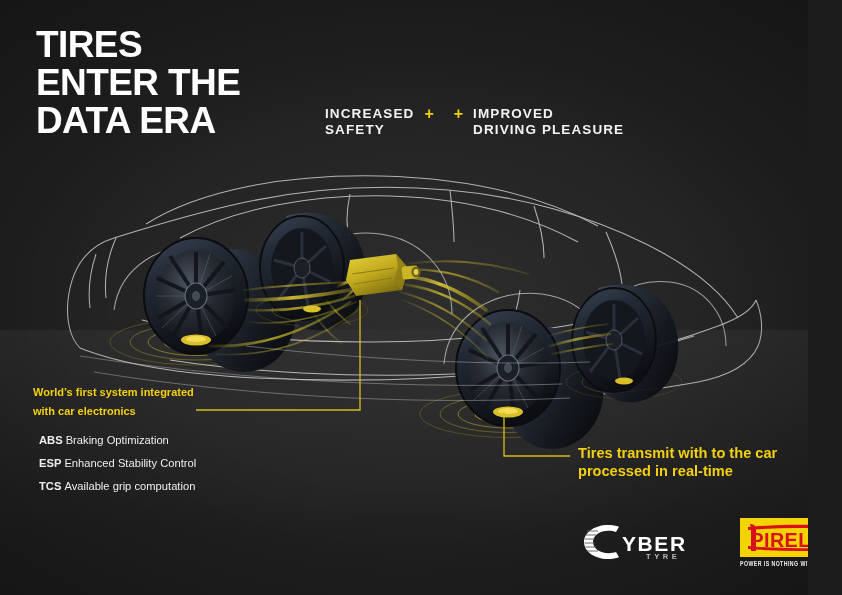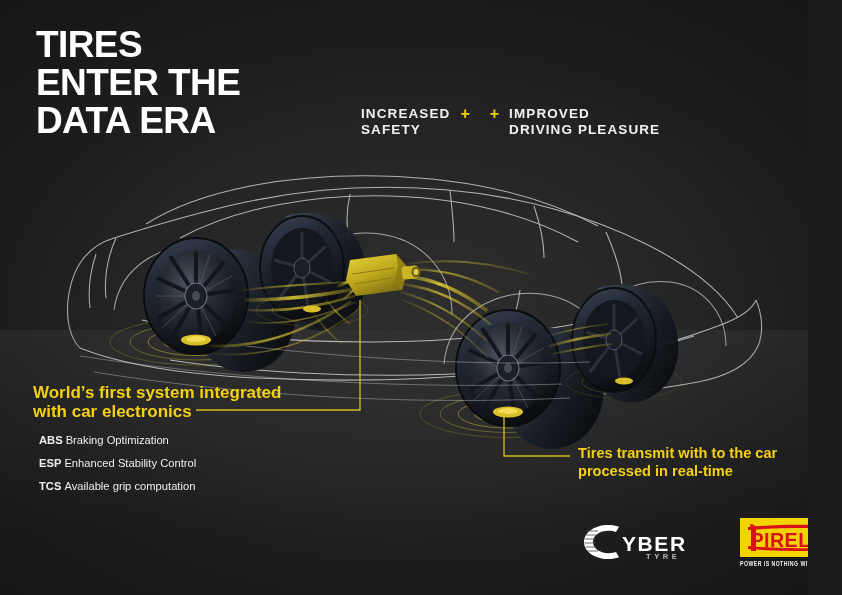--- a/index.html
+++ b/index.html
@@ -50,21 +50,20 @@
     white-space: pre-line;
     text-transform: uppercase;
   }
   
   .benefits {
     position: absolute;
     left: 325px;
     top: 106px;
     display: flex;
     align-items: flex-start;
-    margin-left: 36px;
   }
   .benefit {
     color: #f2f2f2;
     font-size: 13.5px;
     line-height: 16px;
     font-weight: 700;
     letter-spacing: 1.1px;
     text-transform: uppercase;
     white-space: pre-line;
   }
@@ -88,21 +87,21 @@
 
   
   .callout-left {
     position: absolute;
     left: 33px;
     top: 383px;
     width: 260px;
   }
   .callout-left .headline {
     color: #f3d011;
-    font-size: 17px;
+    font-size: 11px;
     line-height: 19px;
     font-weight: 700;
     white-space: pre-line;
   }
   .spec-list { margin-top: 13px; margin-left: 6px; }
   .spec-row {
     color: #ededed;
     font-size: 11.2px;
     line-height: 13px;
     margin-bottom: 10px;

